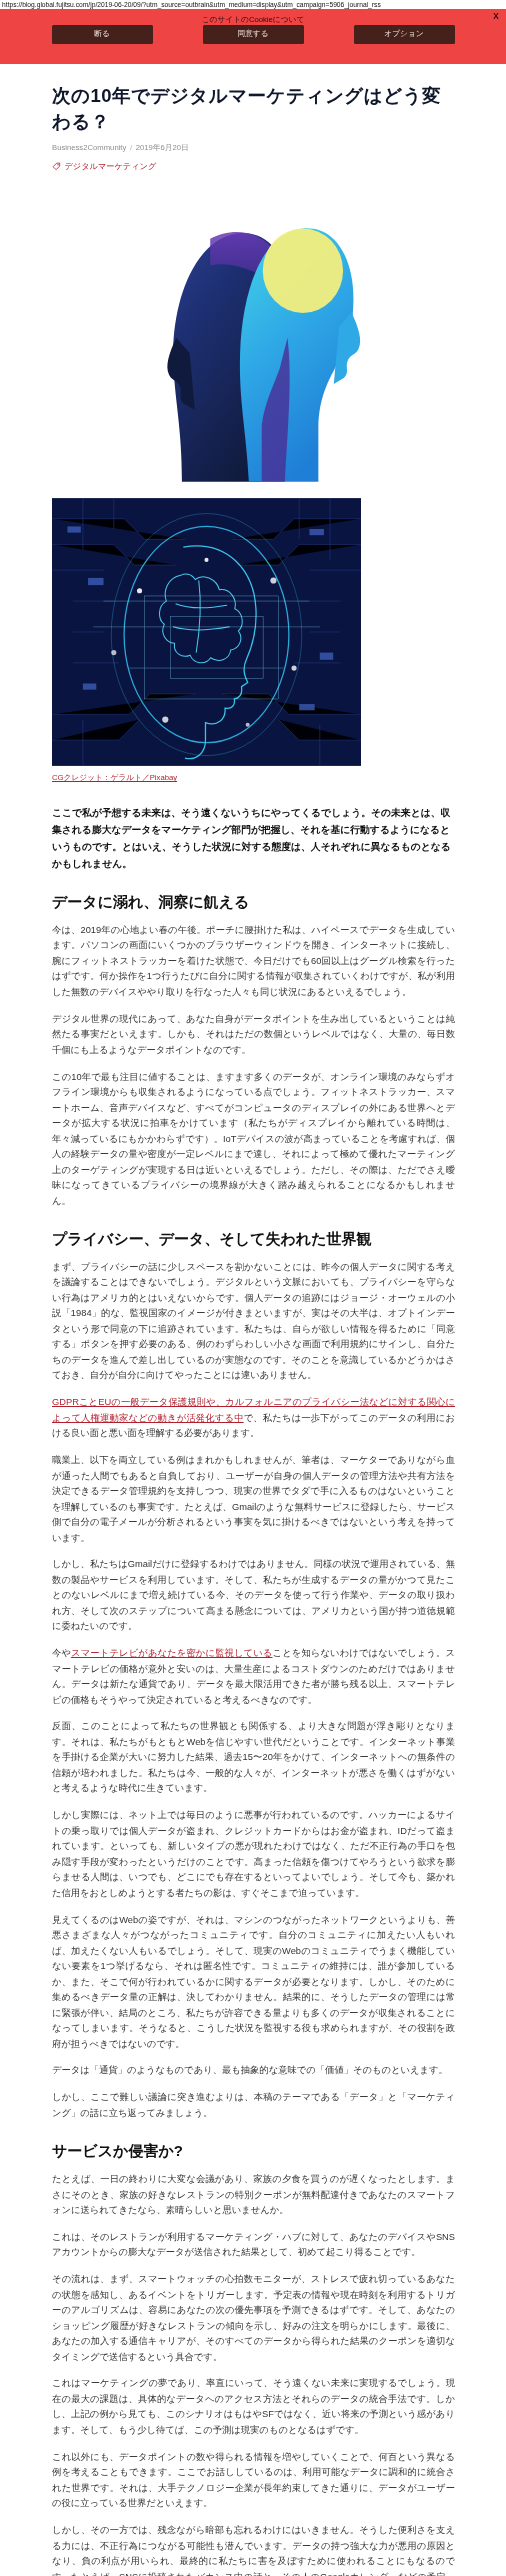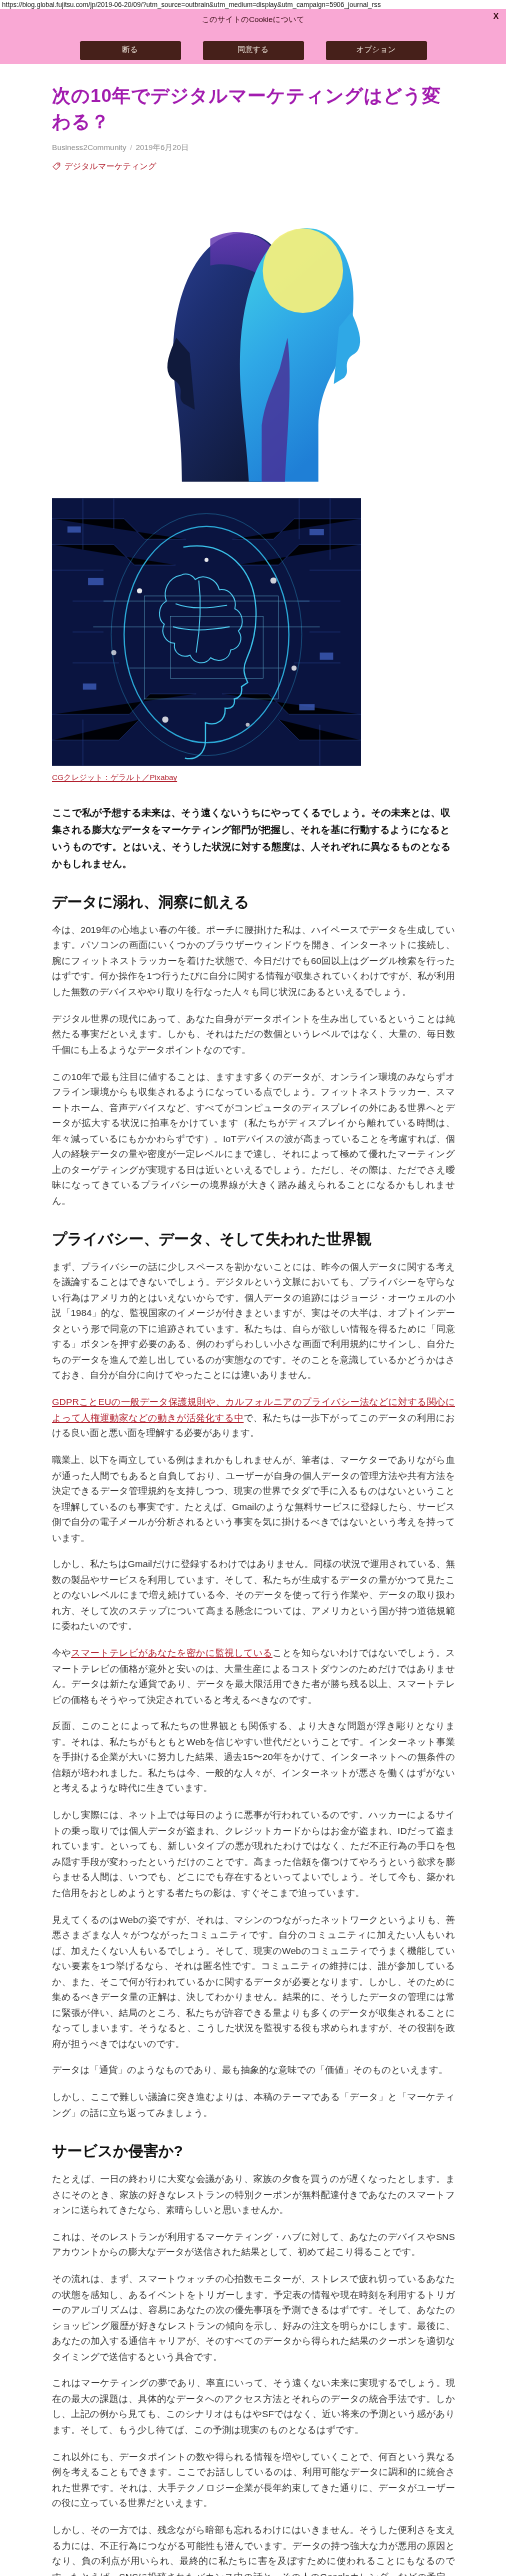--- a/index.html
+++ b/index.html
@@ -4,29 +4,29 @@
 <style>
   * { margin:0; padding:0; box-sizing:border-box; }
   html,body { background:#fff; }
   body { width:506px; font-family:"Liberation Sans","DejaVu Sans",sans-serif; color:#222; }
   .page { width:506px; overflow:hidden; background:#fff; }
 
   
   .url-line { font-size:6.7px; color:#111; padding:1px 2.1px 0.5px 2.1px; white-space:nowrap; letter-spacing:0; }
 
   
-  .cookie-banner { position:relative; background:#f9a8d4; height:55px; padding-top:6.2px; }
+  .cookie-banner { position:relative; background:#ef4444; height:55px; padding-top:6.2px; }
   .cookie-title { text-align:center; color:#33090f; font-size:7.7px; }
   .cookie-close { position:absolute; top:4.1px; right:7.2px; color:#2b070c; font-size:8.2px; font-weight:bold; cursor:pointer; line-height:1; }
-  .cookie-buttons { display:flex; justify-content:center; gap:22px; margin-top:16px;align-items:center; }
+  .cookie-buttons { display:flex; justify-content:center; gap:50px; margin-top:0;align-items:center; }
   .cookie-btn { width:101px; height:19.6px; background:#46201a; color:#f2e9df; border:none; border-radius:1.5px; font-size:7.7px; font-family:inherit; cursor:pointer; }
 
   
   .content { width:403px; margin:0 auto 0 52px; }
-  .article-title { font-size:18.5px; line-height:1.42; font-weight:bold; color:#a21caf; margin-top:19.6px; letter-spacing:0.5px; }
+  .article-title { font-size:18.5px; line-height:1.42; font-weight:bold; color:#0f172a; margin-top:19.6px; letter-spacing:0.5px; }
   .byline { margin-top:7.2px; font-size:7.7px; color:#8f8f8f; }
   .byline .sep { margin:0 3.6px; color:#b5b5b5; }
   .tag-row { margin-top:7.7px; display:flex; align-items:center; gap:3.6px; }
   .tag-icon svg { display:block; }
   .tag-label { color:#b2202e; font-size:8.2px;text-align:right; }
 
   
   .hero-watercolor { display:block; margin:11.3px auto 0 auto; }
   .hero-circuit { display:block; margin:16.5px 0 0 0; }
   .caption-row { margin-top:7.2px; }

